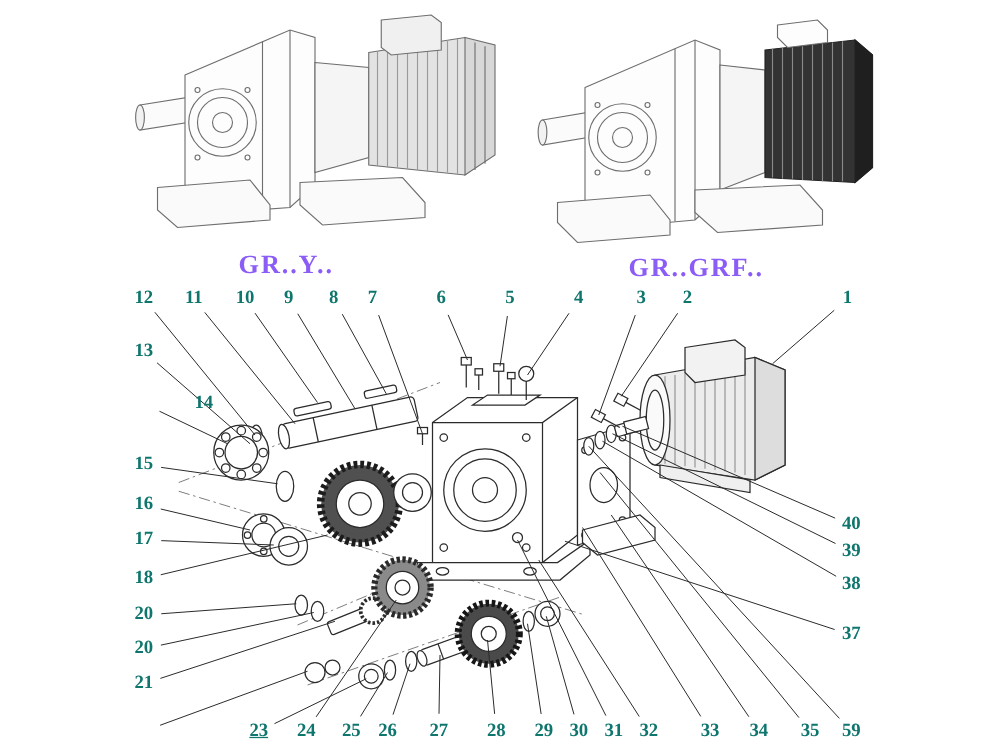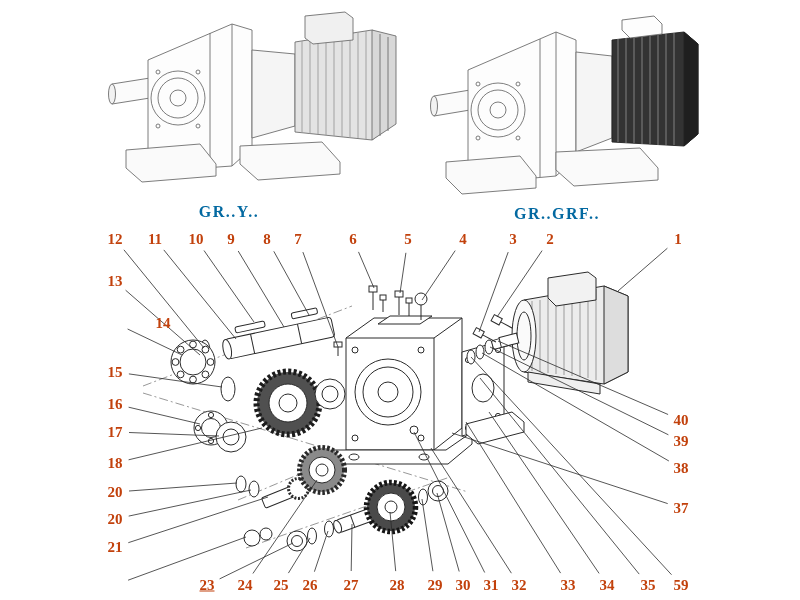--- a/index.html
+++ b/index.html
@@ -11,31 +11,31 @@
     overflow: hidden;
     font-family: "Liberation Serif", "DejaVu Serif", serif;
   }
   #stage { position: absolute; inset: 0; }
   svg#drawing { position: absolute; top: 0; left: 0; }
   .callout {
     position: absolute;
     transform: translate(-50%, -50%);
     font-size: 15px;
     font-weight: bold;
-    color: #c2410c;
+    color: #0f766e;
     line-height: 1;
     user-select: none;
   }
   .variant-label {
     position: absolute;
     transform: translate(-50%, -50%);
-    font-size: 16px;
+    font-size: 21px;
     font-weight: bold;
     letter-spacing: 1.5px;
-    color: #0369a1;
+    color: #8b5cf6;
     white-space: nowrap;
   }
   .label-gr-y   { left: 229px; top: 212px; }
   .label-gr-grf { left: 557px; top: 214px; }
 </style>
 </head>
 <body>
 
 <div id="stage">
 

